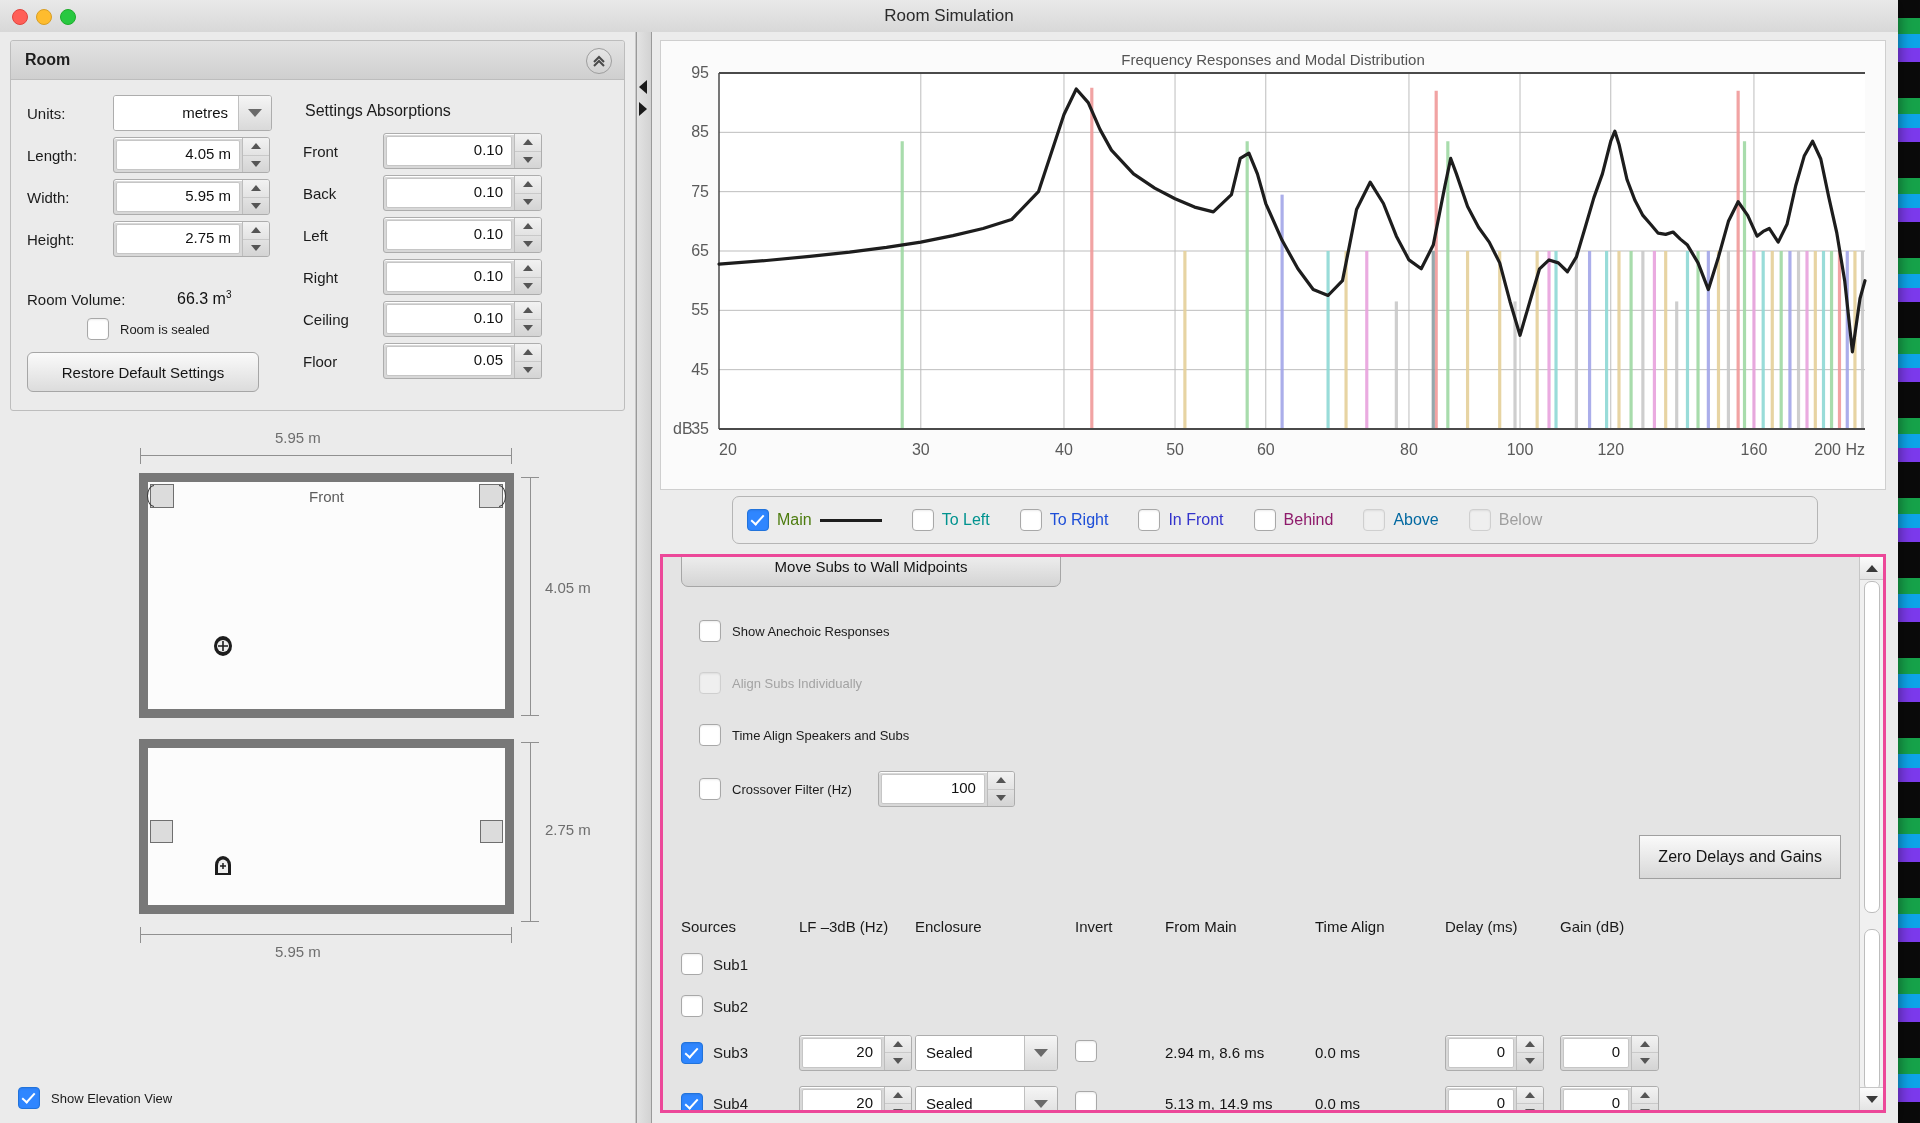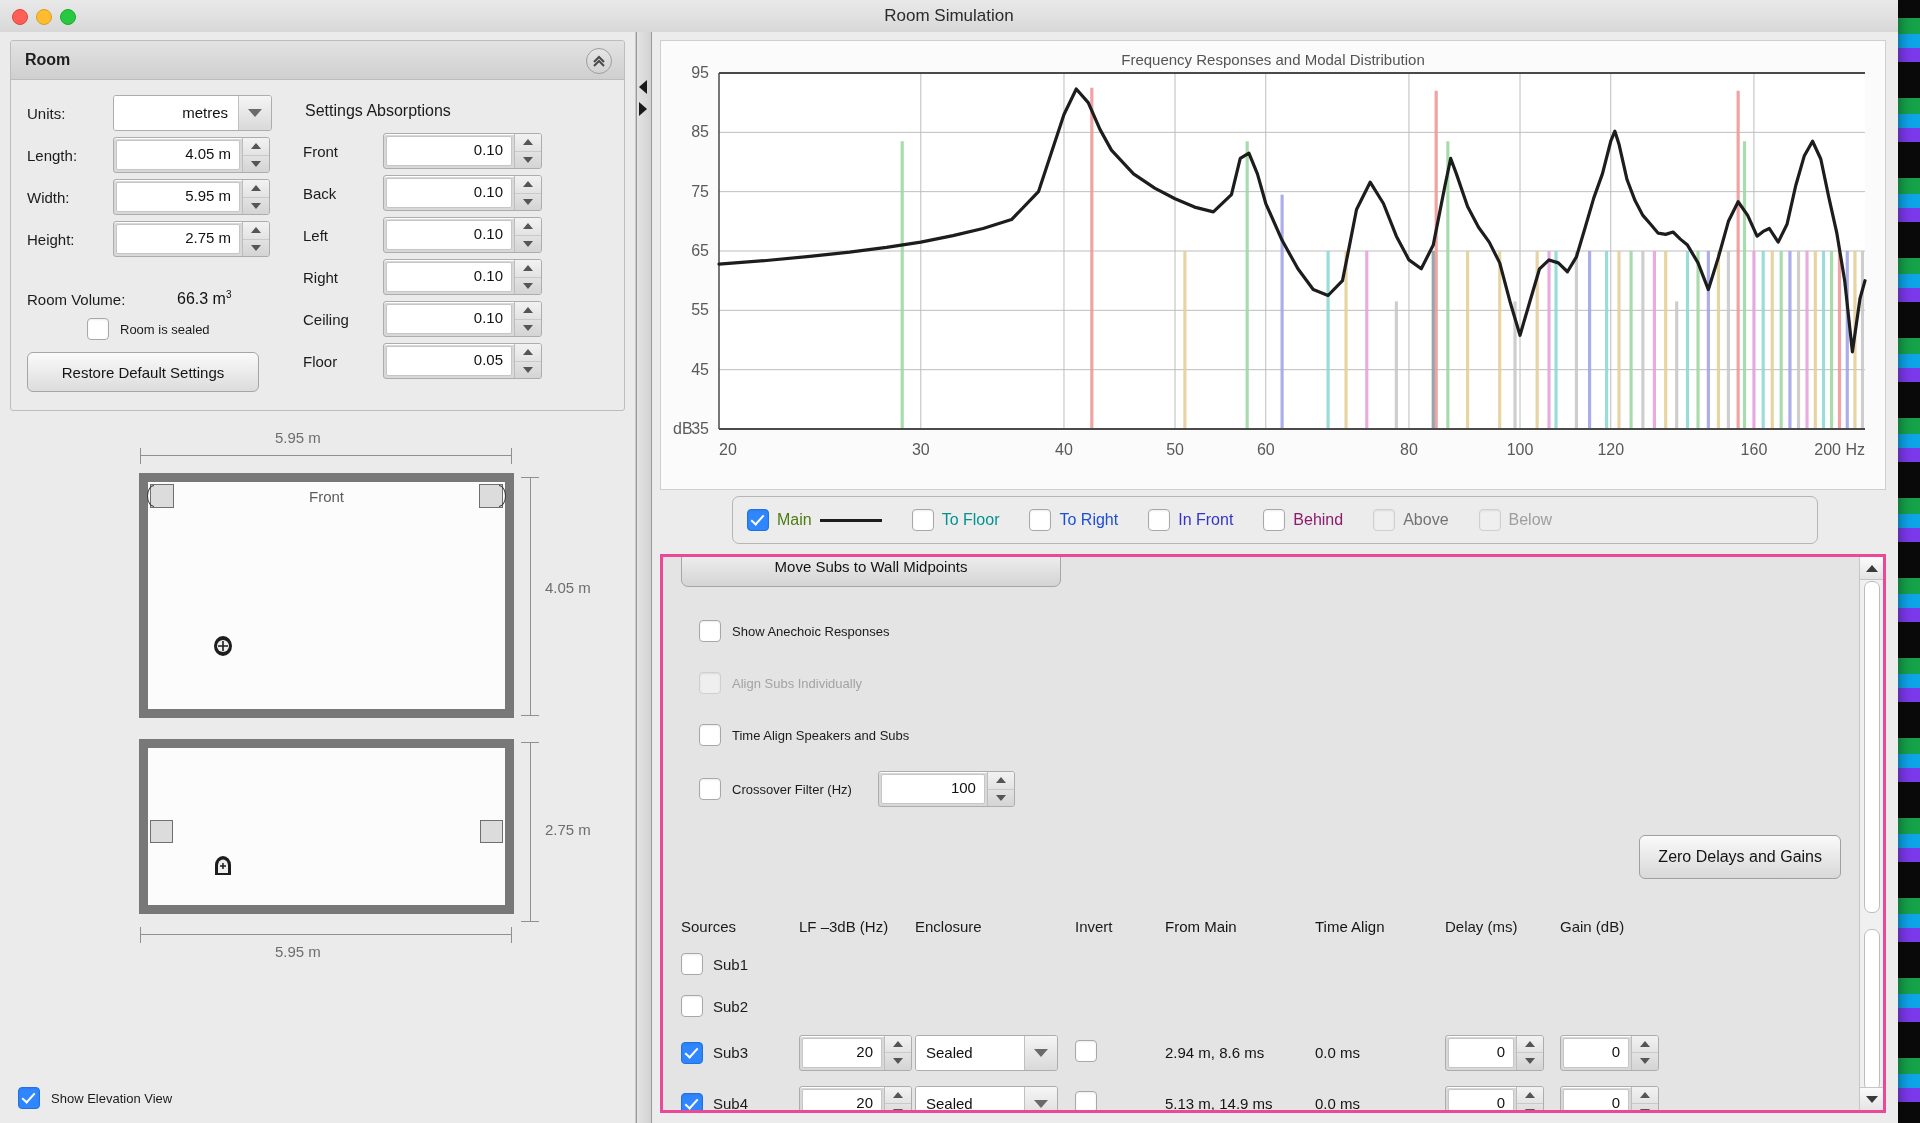--- a/index.html
+++ b/index.html
@@ -140,21 +140,21 @@
       position:relative;overflow:hidden;}
   #lower-inner{position:absolute;left:0;top:0;right:24px;bottom:0;padding:0 18px;}
   #midpoints-btn{position:absolute;left:18px;top:-12px;width:380px;height:42px;border:1px solid #a6a6a6;
       border-radius:7px;background:linear-gradient(180deg,#f6f6f6,#d4d4d4);font-size:15px;color:#141414;
       overflow:hidden;cursor:pointer;}
   .opt-row{display:flex;align-items:center;height:52px;margin-left:18px;}
   #crossover-row{display:flex;align-items:center;height:56px;margin-left:18px;}
   #crossover-spin{margin-left:26px;}
 
   #zero-btn{position:absolute;right:18px;top:278px;height:44px;padding:0 18px;border:1px solid #a0a0a0;
-      border-radius:6px;background:linear-gradient(180deg,#fafafa,#d8d8d8);font-size:16px;color:#141414;cursor:pointer;}
+      border-radius:0;background:linear-gradient(180deg,#fafafa,#d8d8d8);font-size:16px;color:#141414;cursor:pointer;}
 
   #sources-table{position:absolute;left:18px;right:18px;top:352px;}
   .tbl-head{display:flex;font-size:15px;color:#1b1b1b;height:34px;align-items:center;}
   .tbl-row{display:flex;align-items:center;height:51px;}
   .c-src{width:118px;display:flex;align-items:center;}
   .c-lf{width:116px;}
   .c-enc{width:160px;}
   .c-inv{width:90px;}
   .c-from{width:150px;font-size:15px;color:#141414;}
   .c-ta{width:130px;font-size:15px;color:#141414;}
@@ -520,37 +520,37 @@
       </div>
 
       <div id="legend-bar">
         <div class="legend-item">
           <span class="chkbox on"></span>
           <span class="txt" style="color:#4d7c0f">Main</span>
           <span class="legend-line"></span>
         </div>
         <div class="legend-item">
           <span class="chkbox"></span>
-          <span class="txt" style="color:#00938f">To Floor</span>
+          <span class="txt" style="color:#00938f">To Left</span>
         </div>
         <div class="legend-item">
           <span class="chkbox"></span>
           <span class="txt" style="color:#1d4ed8">To Right</span>
         </div>
         <div class="legend-item">
           <span class="chkbox"></span>
           <span class="txt" style="color:#3333cc">In Front</span>
         </div>
         <div class="legend-item">
           <span class="chkbox"></span>
           <span class="txt" style="color:#8e1a6b">Behind</span>
         </div>
         <div class="legend-item">
           <span class="chkbox dis"></span>
-          <span class="txt" style="color:#737373">Above</span>
+          <span class="txt" style="color:#0369a1">Above</span>
         </div>
         <div class="legend-item">
           <span class="chkbox dis"></span>
           <span class="txt" style="color:#9e9e9e">Below</span>
         </div>
       </div>
 
       <div id="lower-panel">
         <div id="lower-inner">
 

